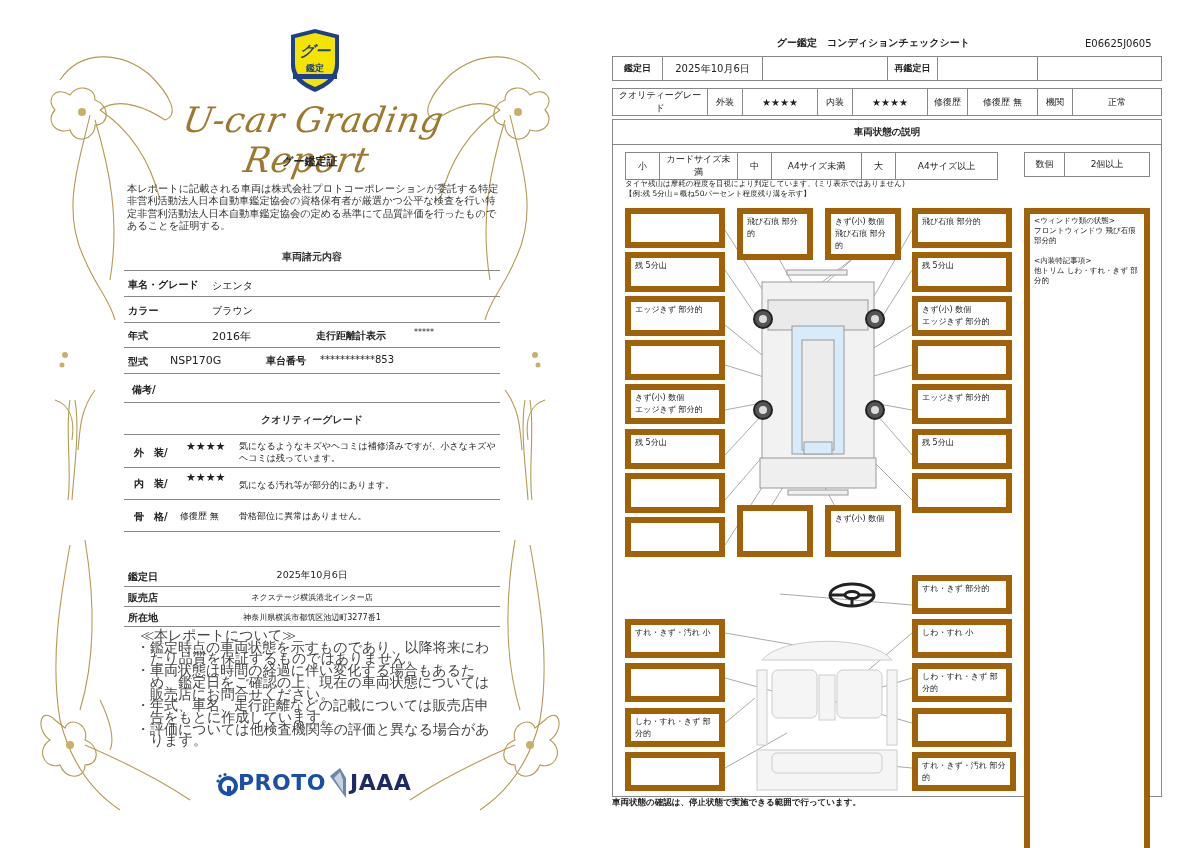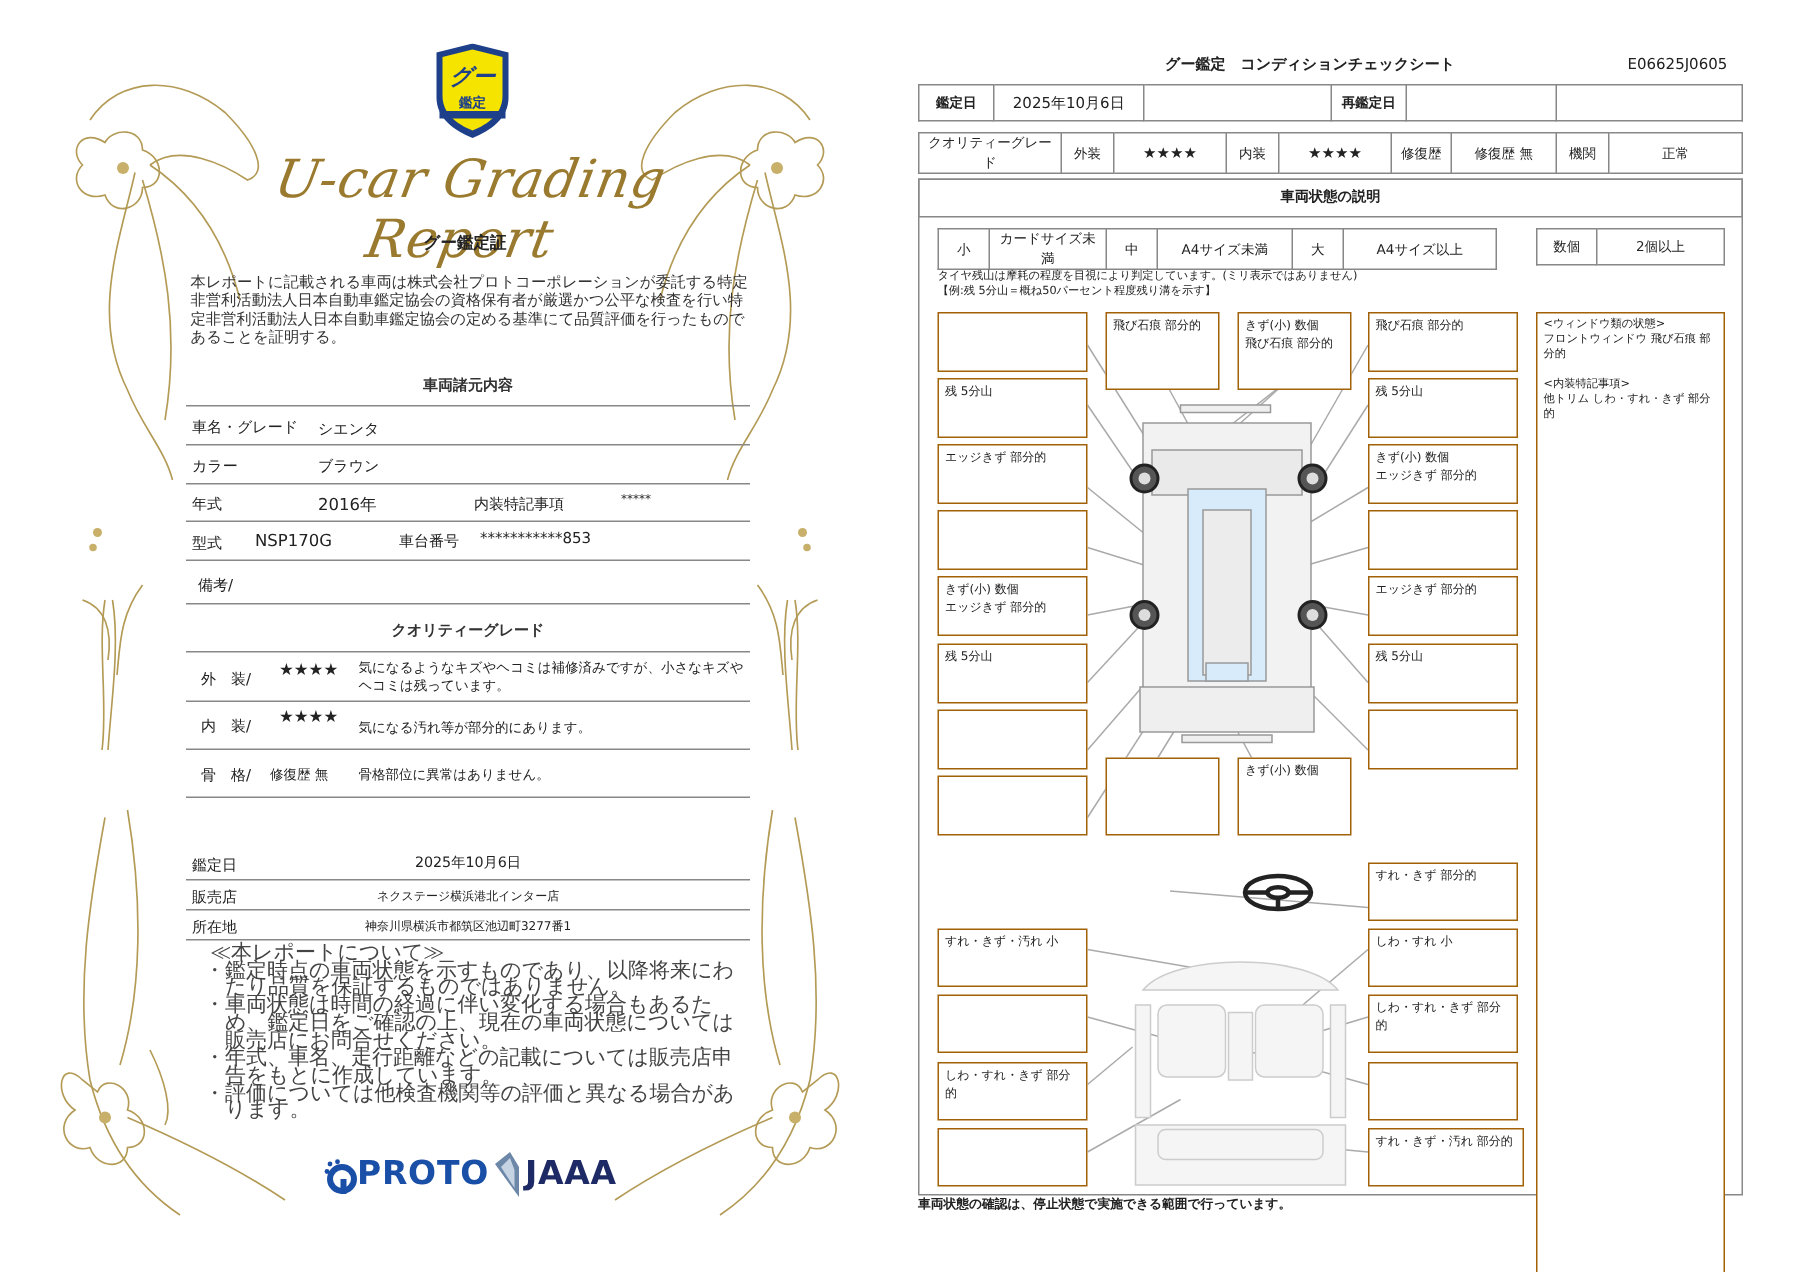--- a/index.html
+++ b/index.html
@@ -10,35 +10,35 @@
 #cert{position:absolute;left:0;top:0;width:600px;height:848px}
 .deco{position:absolute;left:0;top:0}
 .logo-badge{position:absolute;left:287px;top:29px;width:56px;height:64px}
 .script-title{position:absolute;left:150px;top:100px;width:320px;text-align:center;font-family:"DejaVu Serif","Liberation Serif",serif;font-style:italic;font-size:35px;color:#9a7a2e;letter-spacing:0.5px;transform:skewX(-10deg)}
 .cert-title{position:absolute;left:120px;top:154px;width:380px;text-align:center;font-size:11px;font-weight:bold}
 .intro{position:absolute;left:127px;top:183px;width:375px;font-family:"DejaVu Serif","Liberation Serif",serif;font-size:10.2px;line-height:12.3px;color:#333}
 .sec-title{position:absolute;left:124px;width:376px;text-align:center;font-size:10px;font-weight:bold;color:#333}
 .spec{position:absolute;left:124px;width:376px;border-top:1.5px solid #888;}
 .spec-row{position:absolute;left:124px;width:376px;border-bottom:1.5px solid #888;font-size:10px;color:#222}
 .spec-row span{position:absolute}
-.b{font-weight:normal}
+.b{font-weight:bold}
 .q-row{position:absolute;left:124px;width:376px;border-bottom:1.5px solid #888;font-size:10px}
 .q-row span{position:absolute}
 .notes{position:absolute;left:138px;top:630px;width:360px;font-family:Liberation Serif, serif;font-size:14px;line-height:11.7px;color:#444}
 .notes li{list-style:none;padding-left:12px;position:relative}
 .notes li:before{content:"・";position:absolute;left:-2px}
 .brand{position:absolute;top:770px;font-weight:900;font-size:22px;font-family:"DejaVu Sans","Liberation Sans",sans-serif;letter-spacing:0.5px}
 
 .rs-title{position:absolute;left:700px;top:36px;width:270px;text-align:right;font-size:10px;font-weight:bold;color:#222}
 .rs-code{position:absolute;left:1085px;top:38px;font-size:10px;color:#222}
 table.grid{position:absolute;border-collapse:collapse;font-size:9px}
 table.grid td{border:1px solid #888;text-align:center;height:24px;padding:0 4px}
 .panel{position:absolute;left:612px;top:119px;width:550px;height:678px;border:1.5px solid #888}
 .panel-head{position:absolute;left:612px;top:119px;width:550px;height:26px;border:1.5px solid #888;border-bottom:1.5px solid #888;text-align:center;font-size:9.5px;font-weight:bold;line-height:24px}
-.box{position:absolute;border:1px solid #a16207;background:#fff;font-size:8px;line-height:12px;padding:2px 4px;color:#222;white-space:pre-line}
+.box{position:absolute;border:6px solid #a16207;background:#fff;font-size:8px;line-height:12px;padding:2px 4px;color:#222;white-space:pre-line}
 .tire-note{position:absolute;left:625px;top:179px;font-size:7.5px;line-height:10px;color:#222}
 .footnote{position:absolute;left:612px;top:797px;font-size:8.5px;color:#222;font-weight:bold}
 svg text{font-family:"DejaVu Sans",sans-serif}
 </style>
 </head>
 <body>
 
 <div id="cert">
 
   <svg class="deco" width="600" height="848">
@@ -106,21 +106,21 @@
     <span class="b" style="left:4px;top:7px">車名・グレード</span>
     <span style="left:88px;top:8px">シエンタ</span>
   </div>
   <div class="spec-row" style="top:297px;height:26px">
     <span class="b" style="left:4px;top:7px">カラー</span>
     <span style="left:88px;top:7px">ブラウン</span>
   </div>
   <div class="spec-row" style="top:323px;height:25px">
     <span class="b" style="left:4px;top:6px">年式</span>
     <span style="left:88px;top:6px;font-size:11px">2016年</span>
-    <span class="b" style="left:192px;top:6px">内装特記事項</span>
+    <span class="b" style="left:192px;top:6px">走行距離計表示</span>
     <span style="left:290px;top:5px;font-size:8px">*****</span>
   </div>
   <div class="spec-row" style="top:348px;height:26px">
     <span class="b" style="left:4px;top:7px">型式</span>
     <span style="left:46px;top:6px;font-size:11px">NSP170G</span>
     <span class="b" style="left:142px;top:6px">車台番号</span>
     <span style="left:196px;top:6px;font-size:10px">***********853</span>
   </div>
   <div class="spec-row" style="top:374px;height:29px">
     <span class="b" style="left:8px;top:9px">備考/</span>

